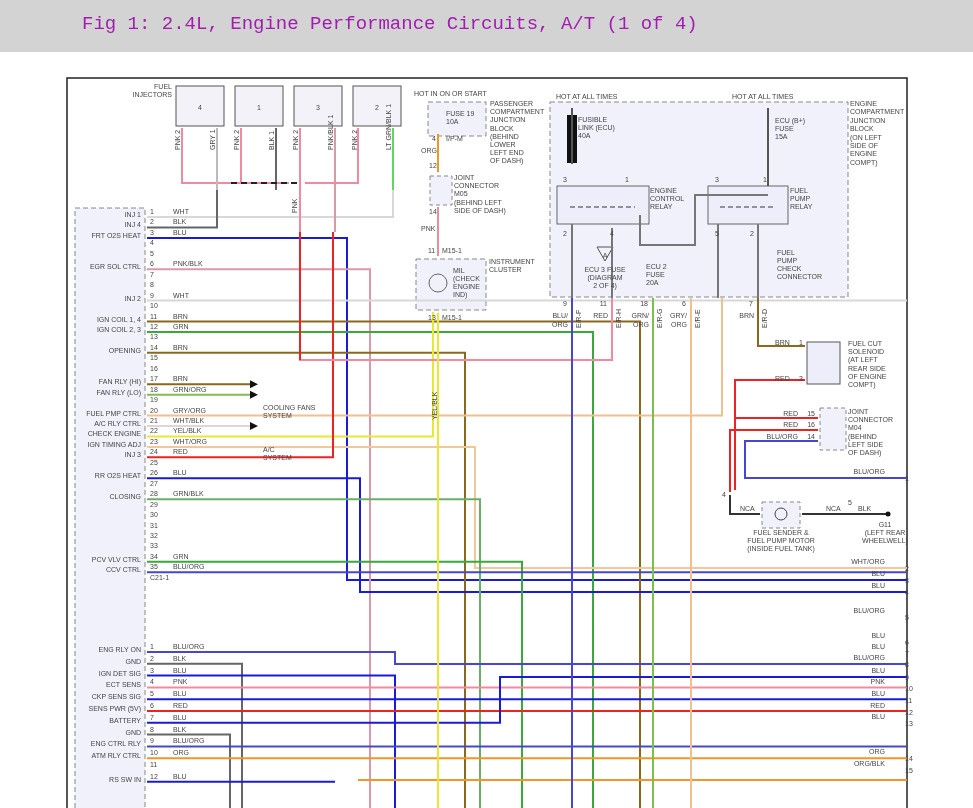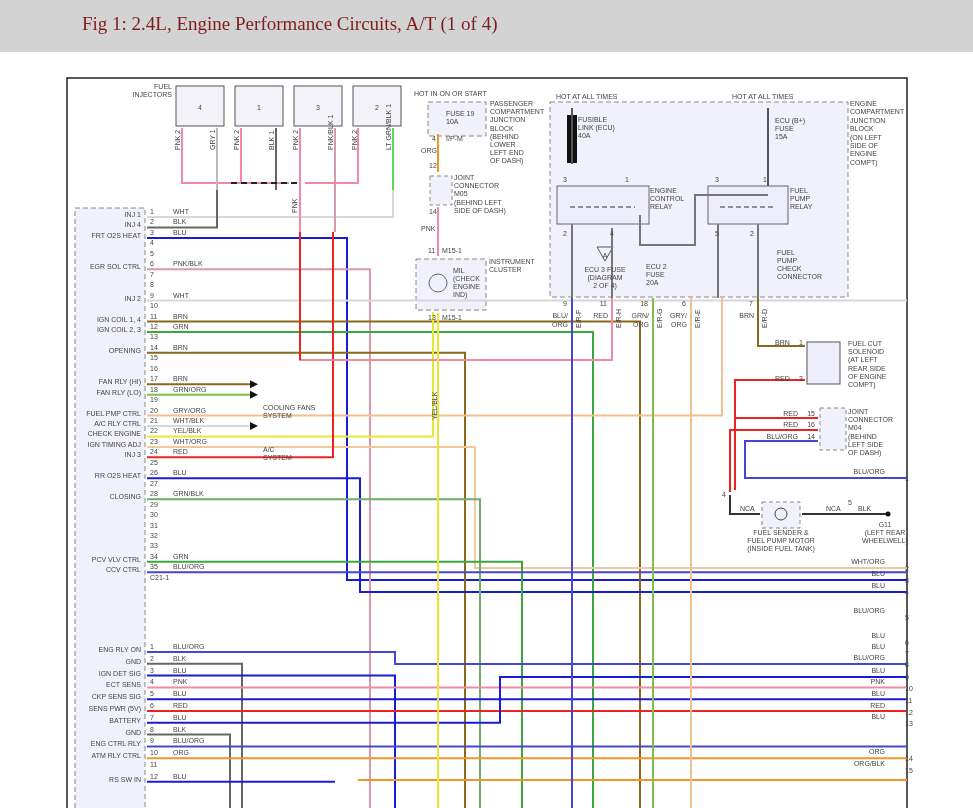--- a/index.html
+++ b/index.html
@@ -1,18 +1,18 @@
 <!DOCTYPE html>
 <html><head>
 <meta charset="utf-8">
 <style>
   html,body{margin:0;padding:0;background:#fff;}
   body{width:973px;height:808px;overflow:hidden;position:relative;font-family:"Liberation Sans",sans-serif;}
   .title-bar{position:absolute;left:0;top:0;width:973px;height:52px;background:#d3d3d3;}
-  .title-bar .t{position:absolute;left:82px;top:13px;font-size:19px;color:#7f1d1d;font-family:Liberation Serif, serif;}
+  .title-bar .t{position:absolute;left:82px;top:13px;font-size:19px;color:#a21caf;font-family:Liberation Mono, monospace;}
   svg#diagram{position:absolute;left:0;top:52px;}
   svg text{font-family:"Liberation Sans",sans-serif;font-size:7px;fill:#444;}
 </style>
 </head>
 <body>
 
 <div class="title-bar">
   <span class="t">Fig 1: 2.4L, Engine Performance Circuits, A/T (1 of 4)</span>
 </div>
 

